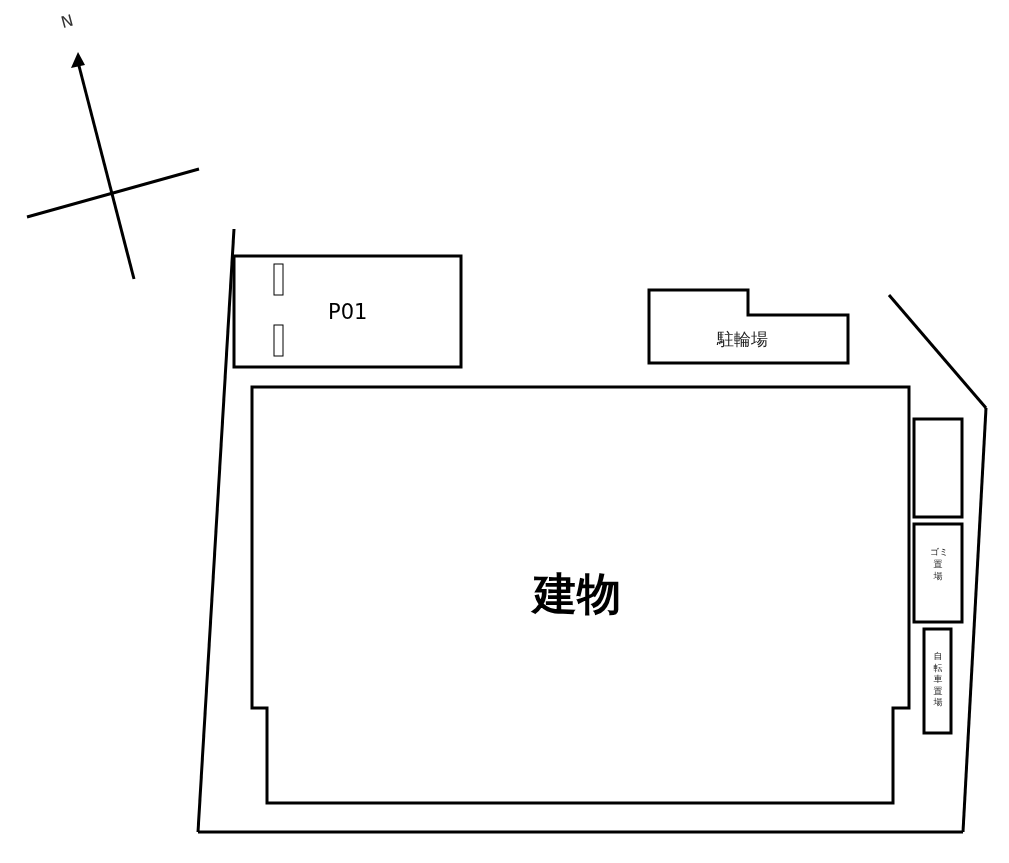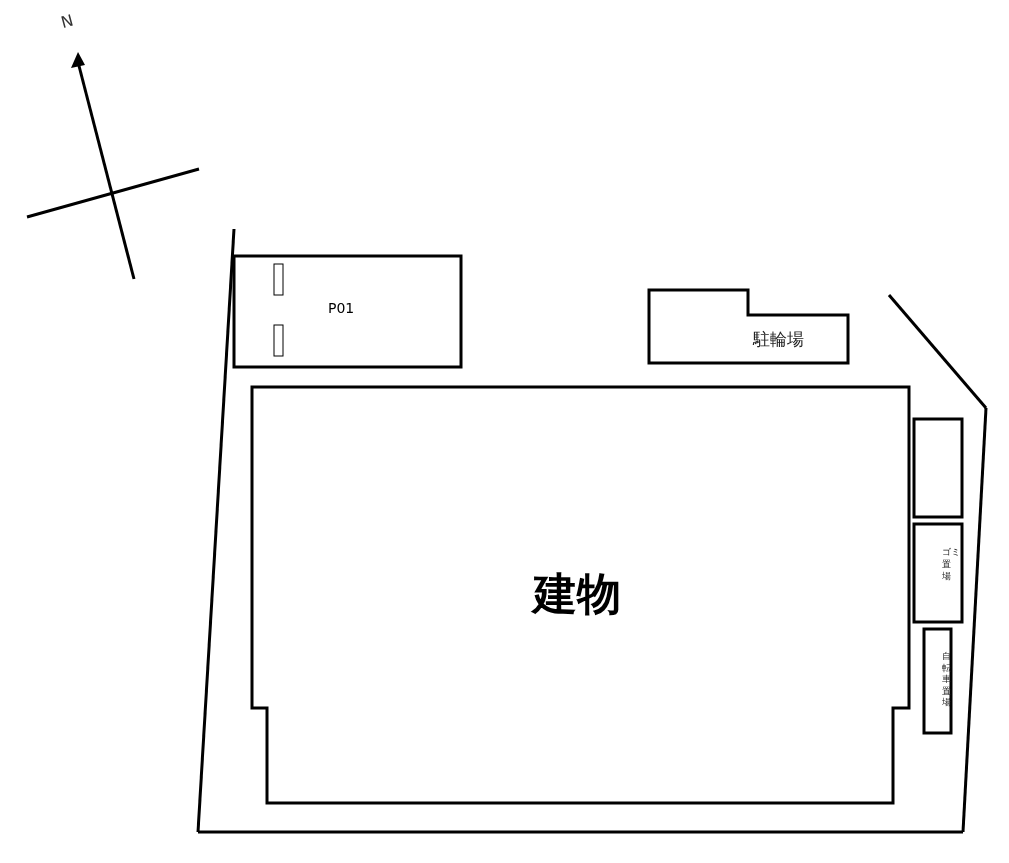--- a/index.html
+++ b/index.html
@@ -1,19 +1,19 @@
 <!DOCTYPE html>
 <html><head>
   <meta charset="utf-8">
   <style>
     html, body { margin: 0; padding: 0; background: #ffffff; }
     body { width: 1009px; height: 863px; position: relative; overflow: hidden; font-family: "DejaVu Sans", sans-serif; }
     svg#plan { position: absolute; left: 0; top: 0; }
     .lbl { position: absolute; color: #000; white-space: nowrap; }
-    .vlbl { position: absolute; color: #222; font-size: 9px; line-height: 12px; text-align: left; white-space: pre; margin-left: 12px; }
+    .vlbl { position: absolute; color: #222; font-size: 9px; line-height: 12px; text-align: center; white-space: pre; }
   </style>
 </head>
 <body>
 
 <svg id="plan" width="1009" height="863" viewBox="0 0 1009 863">
 
   <g>
     <line x1="78" y1="62" x2="134" y2="279" stroke="#000" stroke-width="3"></line>
     <polygon points="78,52 71,68 85,65" fill="#000"></polygon>
     <line x1="27" y1="217" x2="199" y2="169" stroke="#000" stroke-width="3"></line>
@@ -36,23 +36,23 @@
 
   <polygon points="252,387 909,387 909,708 893,708 893,803 267,803 267,708 252,708" fill="none" stroke="#000" stroke-width="3"></polygon>
 
   <rect x="914" y="419" width="48" height="98" fill="none" stroke="#000" stroke-width="3"></rect>
   <rect x="914" y="524" width="48" height="98" fill="none" stroke="#000" stroke-width="3"></rect>
   <rect x="924" y="629" width="27" height="104" fill="none" stroke="#000" stroke-width="3"></rect>
 </svg>
 
 <div class="lbl" style="left:61px; top:12px; font-size:16px; color:#333; transform:rotate(-15deg);">N</div>
 
-<div class="lbl" style="left:328px; top:300px; font-size:14px;">P01</div>
+<div class="lbl" style="left:328px; top:300px; font-size:21px;">P01</div>
 
-<div class="lbl" style="left:717px; top:328px; font-size:17px; color:#222;margin-left:36px;">駐輪場</div>
+<div class="lbl" style="left:717px; top:328px; font-size:17px; color:#222;">駐輪場</div>
 
 <div class="lbl" style="left:533px; top:565px; font-size:44px; font-weight:bold;">建物</div>
 
 <div class="vlbl" style="left:930px; top:546px; width:16px;">ゴミ
 置
 場</div>
 
 <div class="vlbl" style="left:930px; top:651px; width:16px; line-height:11.5px;">自
 転
 車

